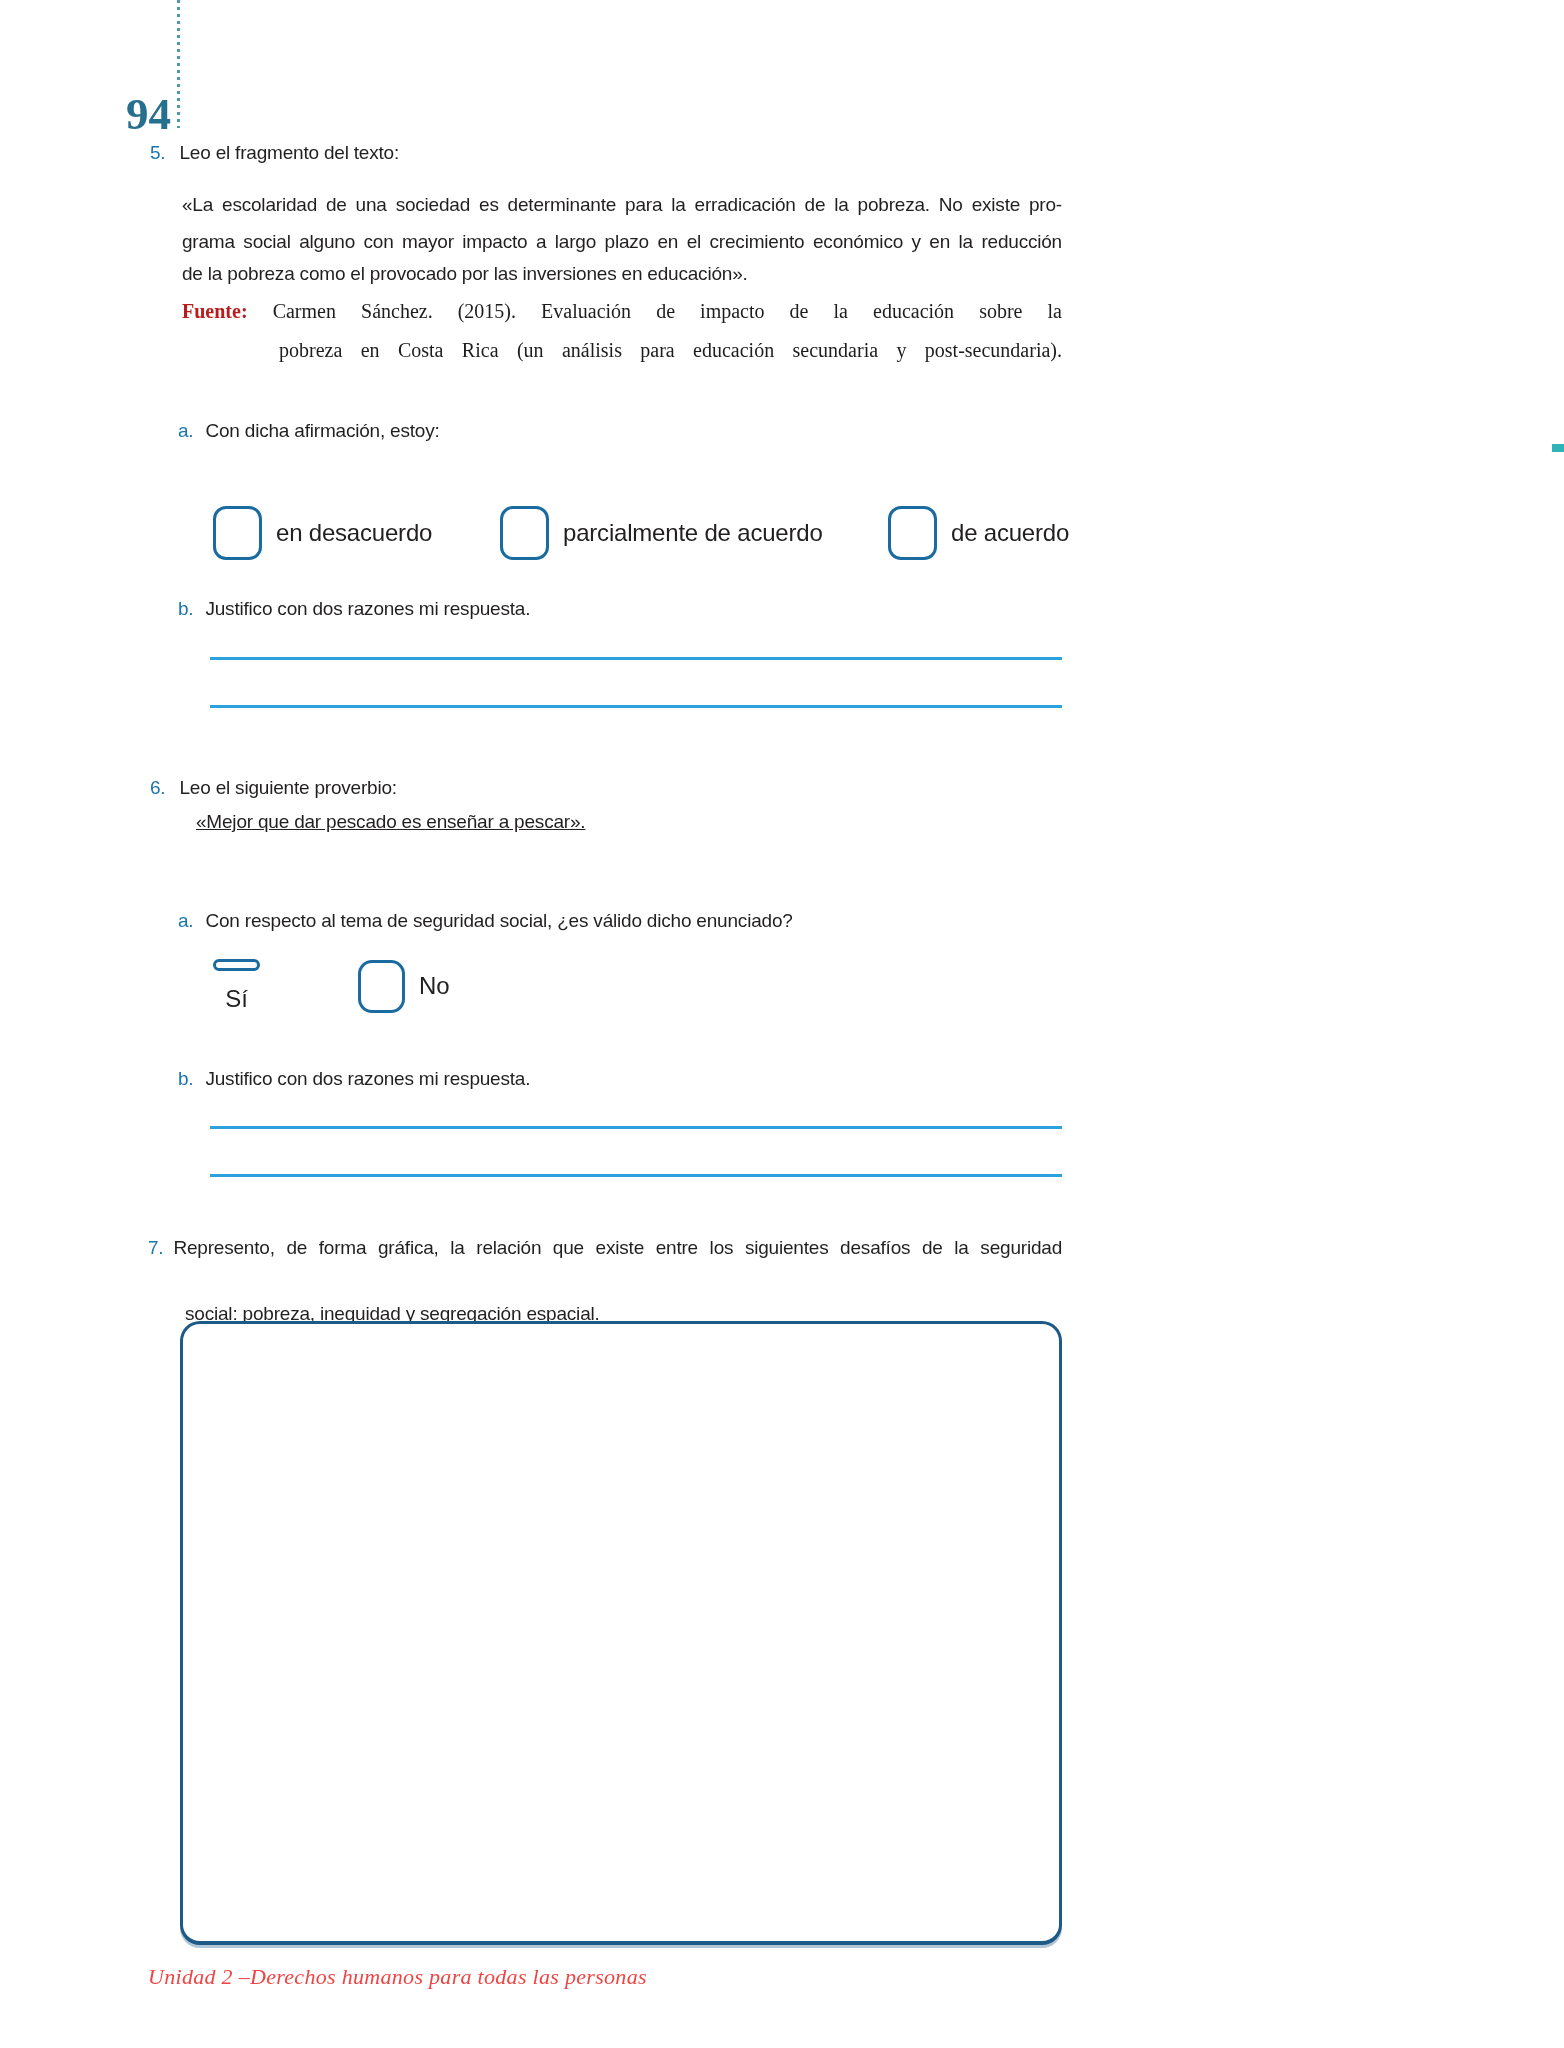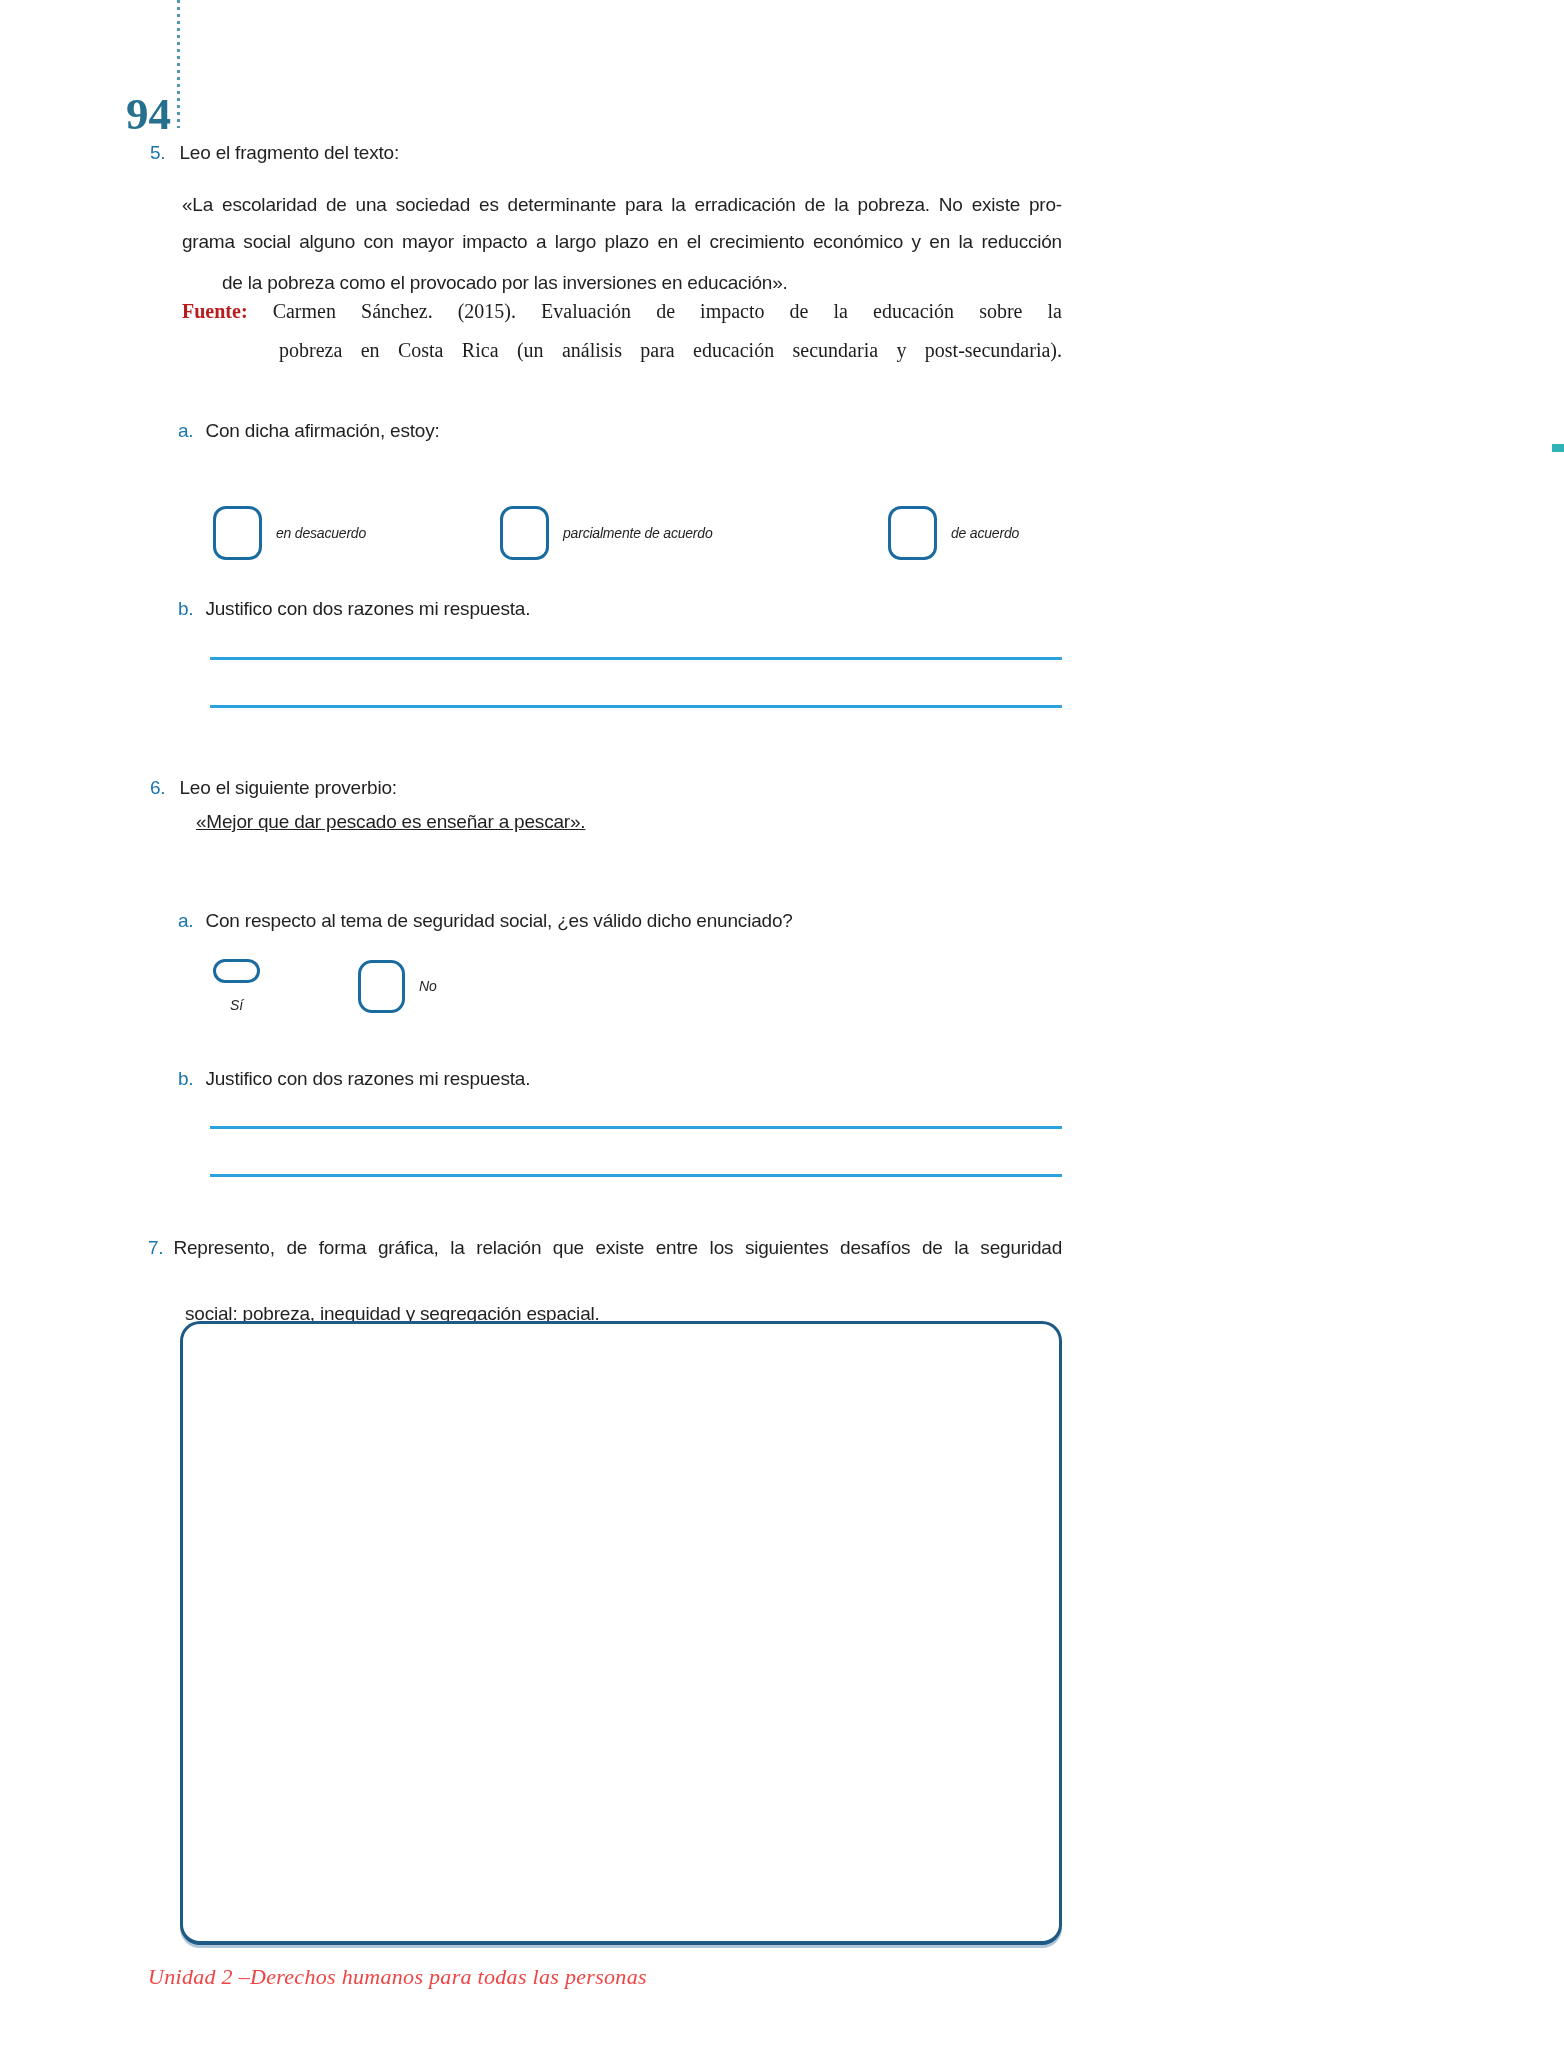--- a/index.html
+++ b/index.html
@@ -12,21 +12,21 @@
   .jlast{text-align:justify;text-align-last:justify;}
   .qnum{color:#1b76ae;margin-right:14px;}
   .subnum{color:#1b76ae;margin-right:12px;}
   .quote-line{left:182px;width:880px;height:37px;line-height:37px;}
   .src-line{font-family:"Liberation Serif",serif;font-size:20px;line-height:39px;color:#1d1c1e;}
   .src-label{color:#b91c1c;font-weight:bold;}
   .answer-line{left:210px;width:852px;height:3px;background:#2ba1dd;}
   .opt{display:flex;align-items:center;gap:14px;height:54px;}
   .checkbox{width:49px;height:54px;border:3px solid #1a6b9f;border-radius:13px;background:#fff;box-sizing:border-box;}
   .checkbox.sm{width:47px;height:53px;border-radius:14px;}
-  .opt-label{font-size:14px;letter-spacing:-0.2px;color:#221f20;font-style:italic;}
+  .opt-label{font-size:24px;letter-spacing:-0.2px;color:#221f20;}
   .page-number{font-family:"Liberation Serif",serif;font-weight:bold;font-size:45px;color:#26708f;}
   .dotted-rule{left:177px;top:0;width:3px;height:128px;
     background:repeating-linear-gradient(to bottom,#4f96b0 0 3px,transparent 3px 7px);}
   .drawing-box{border:3px solid #1d5a86;border-bottom-width:4px;border-radius:20px;background:#fff;
     box-shadow:0 3px 0 rgba(29,90,134,0.35);box-sizing:border-box;}
   .footer{font-family:"Liberation Serif",serif;font-style:italic;font-size:22px;color:#ef4444;letter-spacing:0.3px;}
   .edge-mark{width:12px;height:8px;background:#2fb3b6;}
   .heading{font-size:19px;letter-spacing:-0.2px;white-space:nowrap;}
 </style>
 </head>
@@ -35,21 +35,21 @@
 <div class="abs dotted-rule"></div>
 <div class="abs page-number" style="left:126px;top:88px;">94</div>
 <div class="abs edge-mark" style="left:1552px;top:444px;"></div>
 
 <div class="abs heading" style="left:150px;top:142px;">
   <span class="qnum">5.</span><span>Leo el fragmento del texto:</span>
 </div>
 
 <div class="abs body-text jlast quote-line" style="top:186px;">«La escolaridad de una sociedad es determinante para la erradicación de la pobreza. No existe pro-</div>
 <div class="abs body-text jlast quote-line" style="top:223px;">grama social alguno con mayor impacto a largo plazo en el crecimiento económico y en la reducción</div>
-<div class="abs body-text quote-line" style="top:264px;margin-left:40px;">de la pobreza como el provocado por las inversiones en educación».</div>
+<div class="abs body-text quote-line" style="top:255px;">de la pobreza como el provocado por las inversiones en educación».</div>
 
 <div class="abs src-line jlast" style="left:182px;top:292px;width:880px;">
   <span class="src-label">Fuente:</span> <span>Carmen Sánchez. (2015). Evaluación de impacto de la educación sobre la</span>
 </div>
 <div class="abs src-line jlast" style="left:279px;top:331px;width:783px;">pobreza en Costa Rica (un análisis para educación secundaria y post-secundaria).</div>
 
 <div class="abs heading" style="left:178px;top:372px;margin-top:48px;">
   <span class="subnum">a.</span><span>Con dicha afirmación, estoy:</span>
 </div>
 

